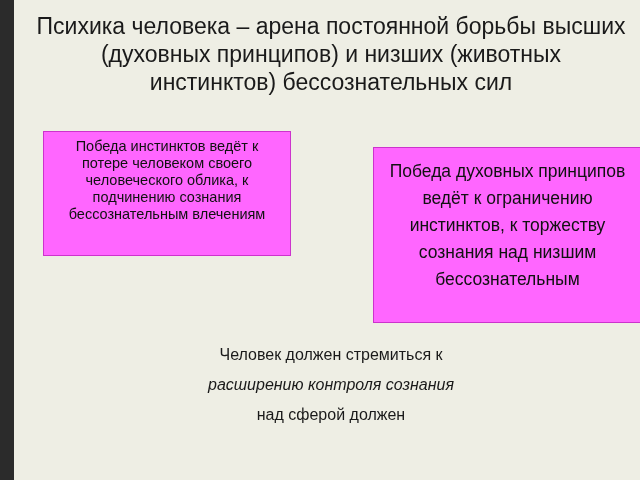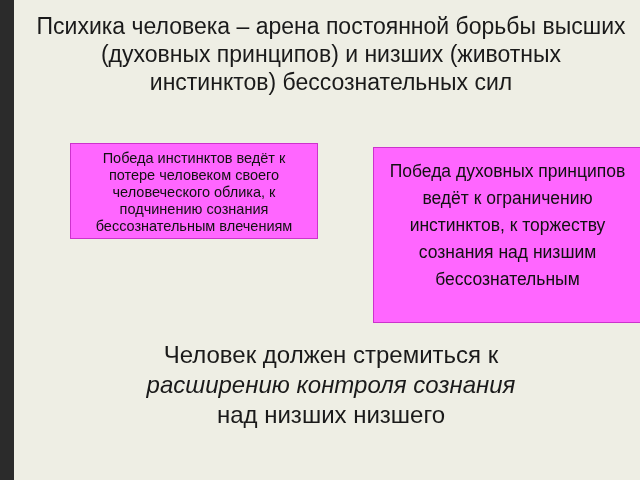--- a/index.html
+++ b/index.html
@@ -49,46 +49,45 @@
   }
   .box {
     position: absolute;
     background: #ff66ff;
     border: 1px solid #cc33cc;
     box-sizing: border-box;
     color: #111111;
     text-align: center;
   }
   .box-left {
-    left: 48px;
+    left: 21px;
     top: 131px;
     width: 248px;
-    height: 96px;
+    height: 125px;
     padding: 6px 8px 0 8px;
     font-size: 14.5px;
     line-height: 17px;
-    margin-top: 12px;
   }
   .box-right {
     left: 307px;
     top: 147px;
     width: 269px;
     height: 176px;
     padding: 10px 10px 0 10px;
     font-size: 17.5px;
     line-height: 27px;
     margin-left: 44px;
   }
   .footer {
     position: absolute;
     left: 14px;
     top: 340px;
     width: 590px;
     text-align: center;
-    font-size: 24px;
+    font-size: 16px;
     line-height: 30px;
     color: #1a1a1a;
   }
   .footer em {
   }
 </style>
 </head>
 <body>
 
 <div class="left-bar"></div>
@@ -102,16 +101,16 @@
     <span>Победа инстинктов ведёт к потере человеком своего человеческого облика, к подчинению сознания бессознательным влечениям</span>
   </div>
 
   <div class="box box-right">
     <span>Победа духовных принципов ведёт к ограничению инстинктов, к торжеству сознания над низшим бессознательным</span>
   </div>
 
   <div class="footer">
     <div>Человек должен стремиться к</div>
     <div><em>расширению контроля сознания</em></div>
-    <div>над низших низшего</div>
+    <div>над сферой должен</div>
   </div>
 
 </div>
 
 </body></html>

